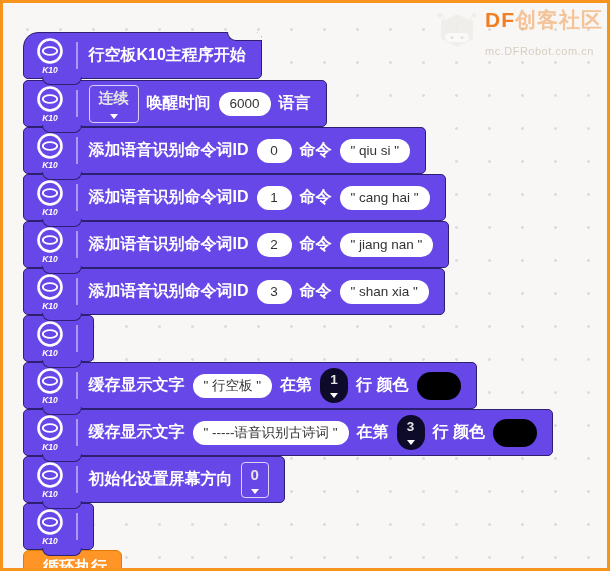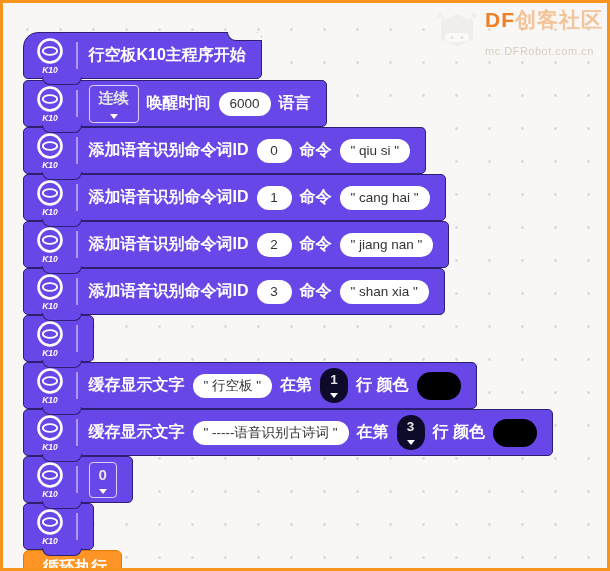--- a/index.html
+++ b/index.html
@@ -251,20 +251,21 @@
       <div class="block stack" style="top: 453px; z-index: 51;">
         <div class="icon-zone">
           <svg width="34" height="28" viewBox="0 0 34 28">
             <circle cx="17" cy="14" r="11.5" fill="none" stroke="#fff" stroke-width="2.6"></circle>
             <ellipse cx="17" cy="14" rx="7.2" ry="3.9" fill="none" stroke="#fff" stroke-width="1.9"></ellipse>
           </svg>
           <div class="k10-label">K10</div>
         </div>
         <i class="sep"></i>
         <div class="body">
+          <span class="lbl">初始化设置屏幕方向</span>
           <span class="dd">
             <span>0</span>
             <i class="caret"></i>
           </span>
         </div>
         <i class="tab"></i>
       </div>
       <div class="block stack" style="top: 500px; z-index: 50;">
         <div class="icon-zone">
           <svg width="34" height="28" viewBox="0 0 34 28">

